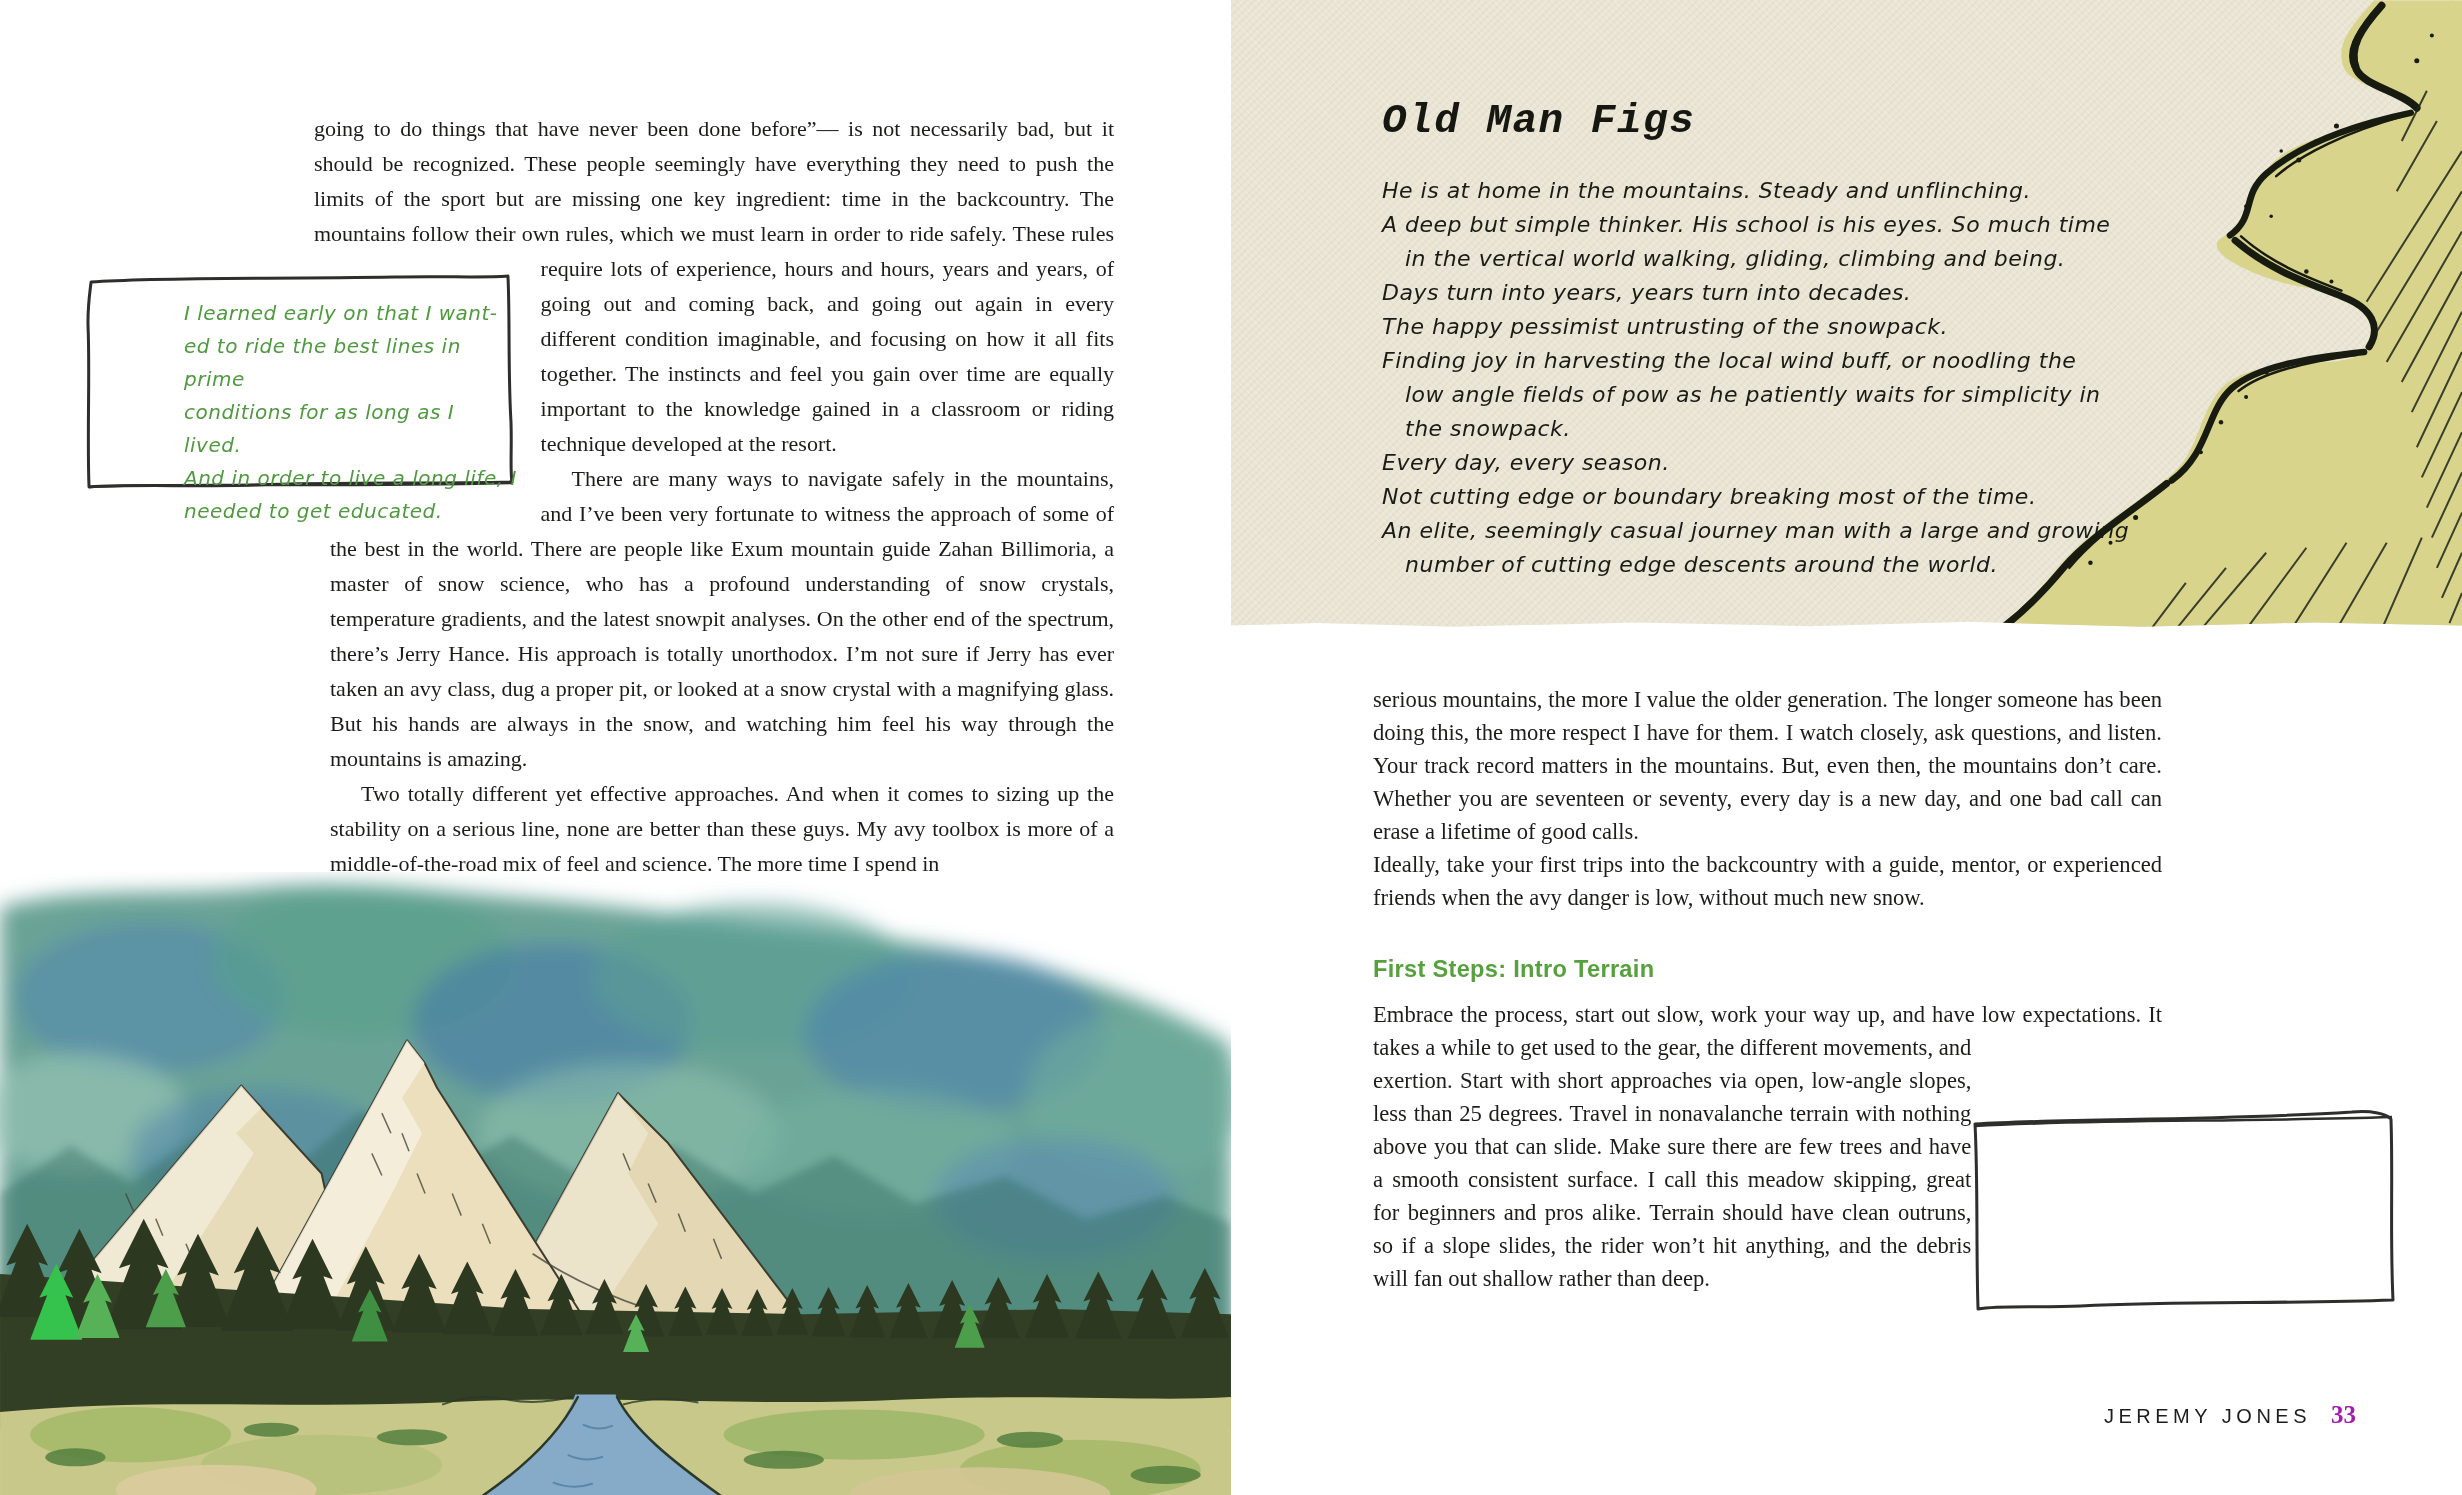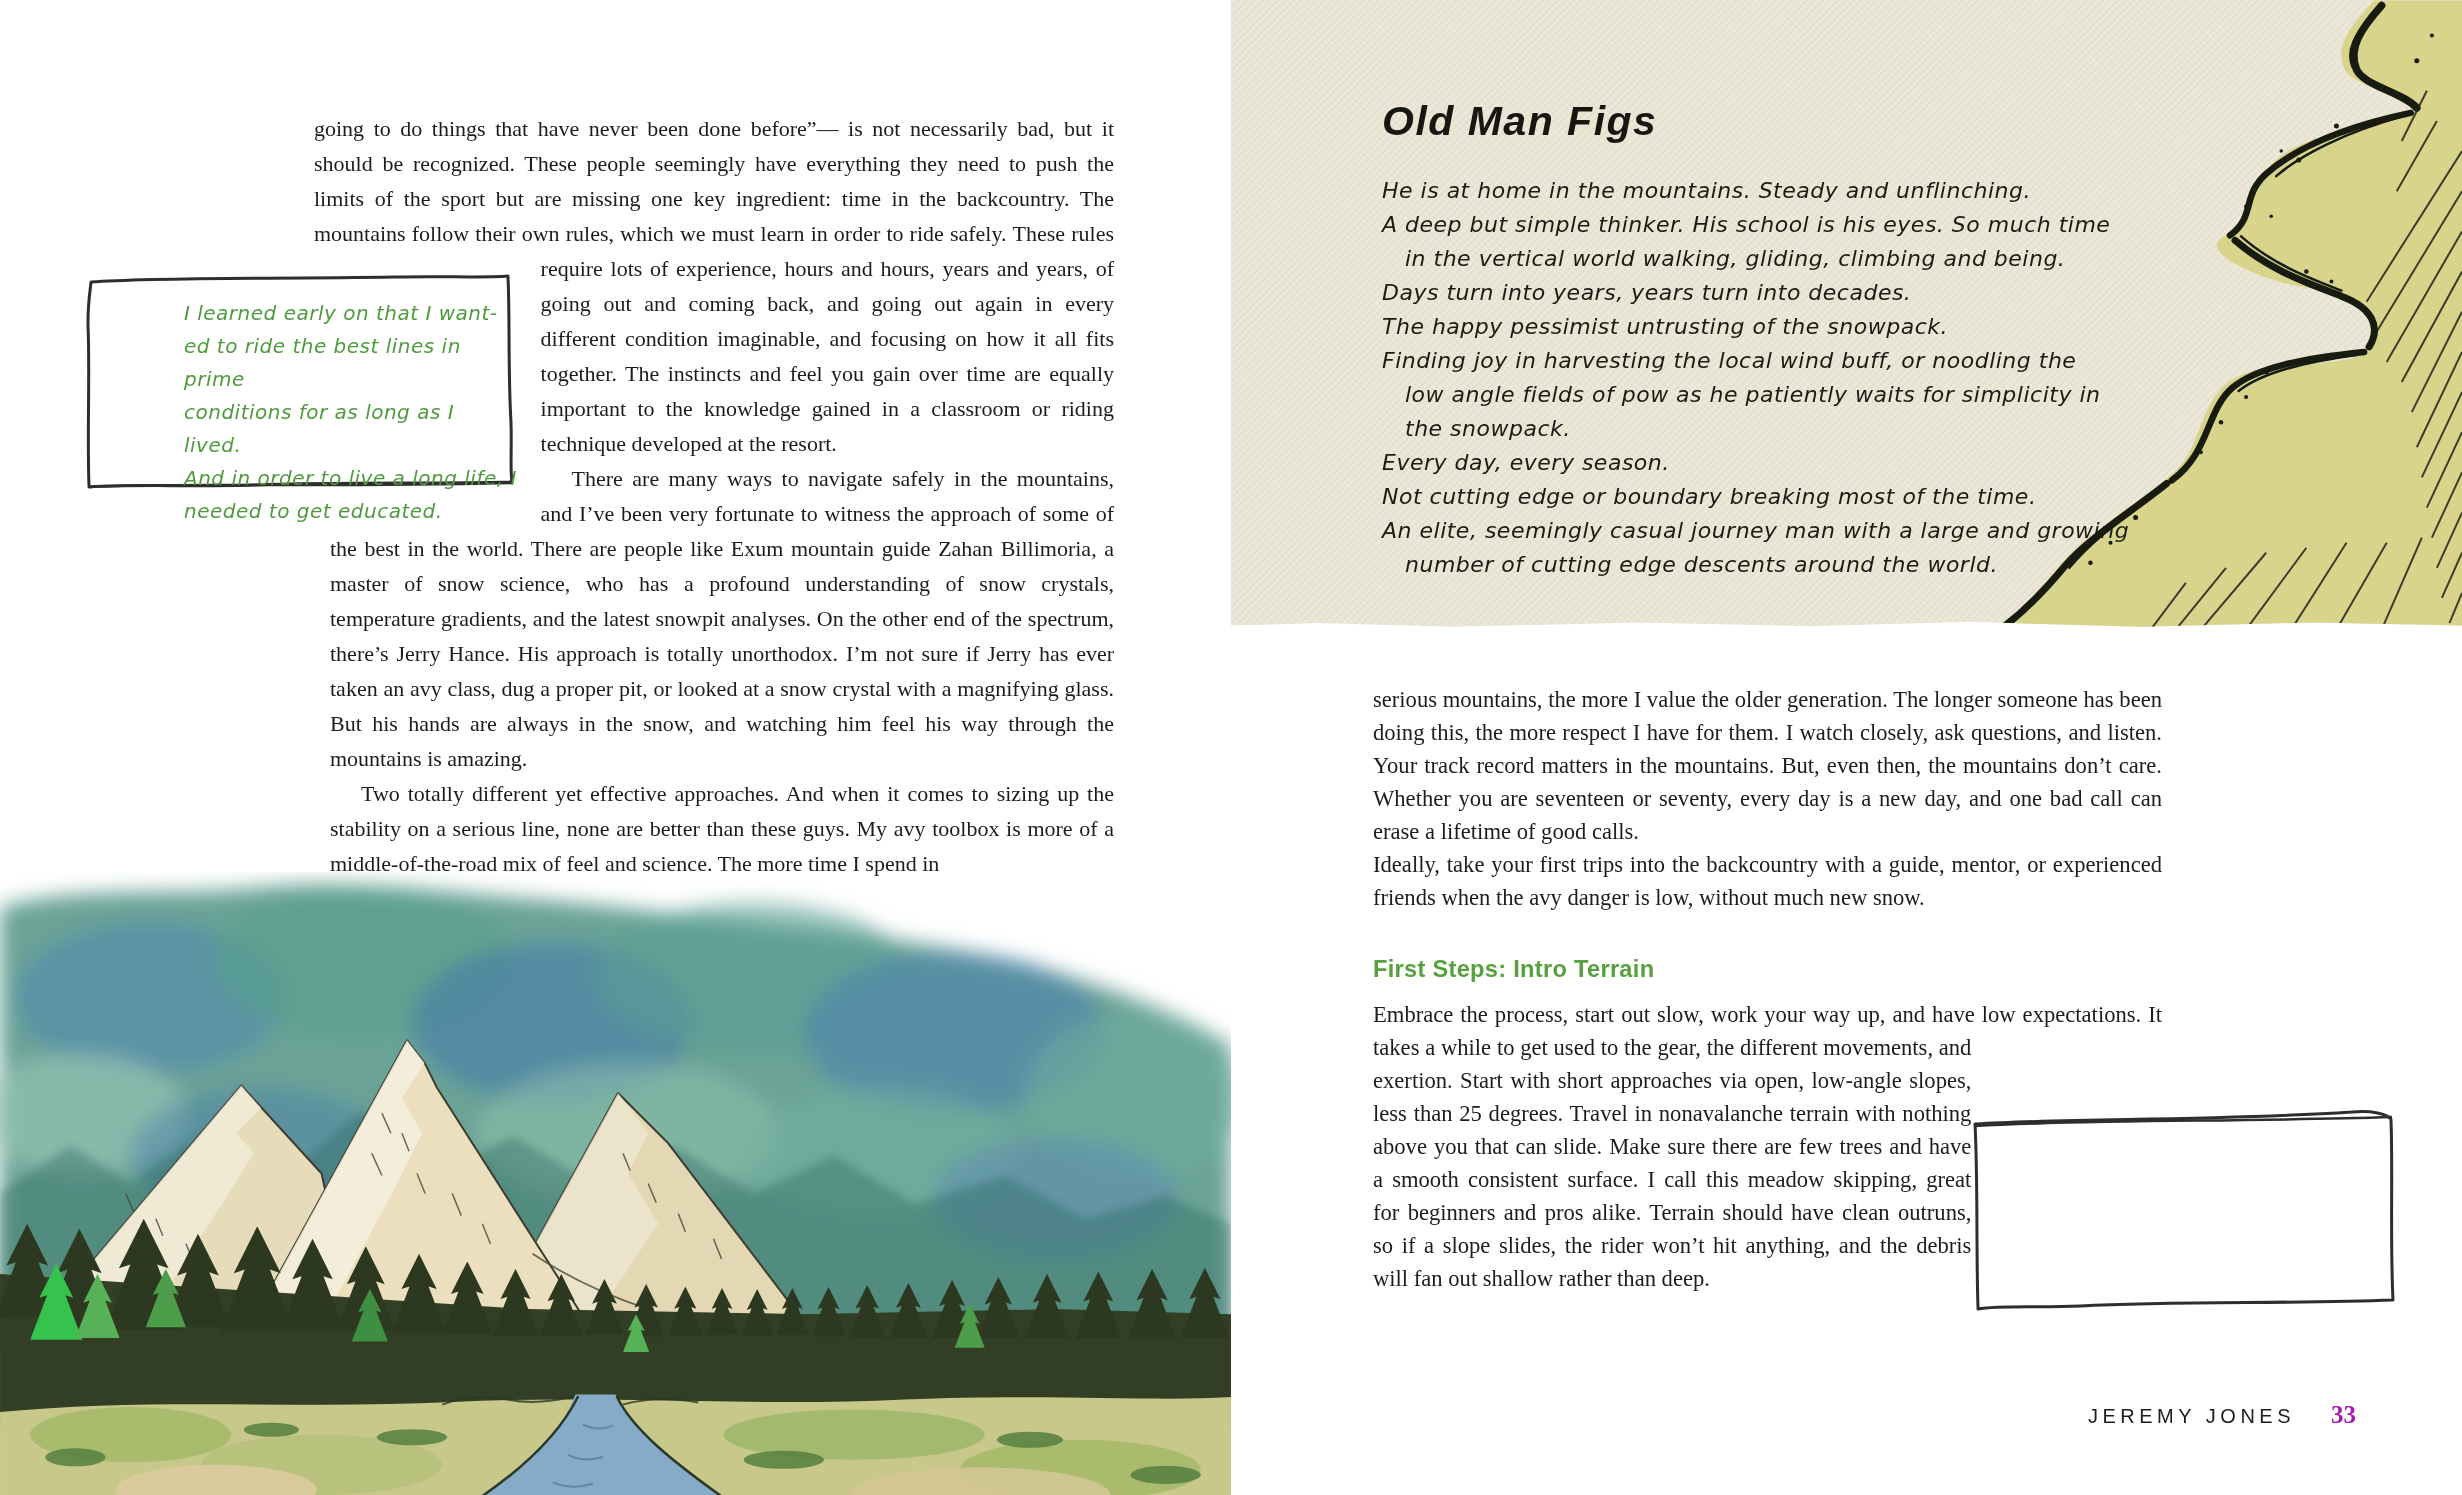--- a/index.html
+++ b/index.html
@@ -37,21 +37,21 @@
   #tan-panel{
     position:absolute;left:0;top:0;width:1231px;height:630px;
     background-color:#eae5d4;
     background-image:
       repeating-linear-gradient(45deg, rgba(255,255,255,.16) 0 1.5px, rgba(255,255,255,0) 1.5px 4.5px),
       repeating-linear-gradient(-45deg, rgba(176,166,138,.09) 0 2px, rgba(176,166,138,0) 2px 5.5px);
     clip-path:polygon(0 0,100% 0,100% 99.3%,88% 98.8%,74% 99.5%,60% 98.7%,47% 99.4%,33% 98.8%,18% 99.5%,7% 98.9%,0 99.3%);
   }
   #panel-title{
     position:absolute;left:151px;top:98px;
-    font-family:Liberation Sans, sans-serif;font-style:italic;font-weight:bold;
+    font-family:Liberation Mono, monospace;font-style:italic;font-weight:bold;
     font-size:41px;color:#171712;letter-spacing:1.5px;
   }
   #panel-lines{
     position:absolute;left:151px;top:174px;
     font-family:cursive,"DejaVu Sans",sans-serif;font-style:italic;
     font-size:22px;line-height:34px;color:#1b1b16;white-space:pre-line;letter-spacing:0.5px;
   }
   #ridge-art{position:absolute;right:0;top:0;width:477px;height:630px;}
 
   
@@ -61,21 +61,21 @@
     font-size:29px;line-height:32px;color:#3f5d68;margin:28px 0 13px 0;
     font-family:"Liberation Serif",serif;font-weight:bold;letter-spacing:0.5px;text-align:left;
   }
   #sub-heading{
     font-family:"Liberation Sans",sans-serif;font-weight:bold;font-size:23.6px;line-height:26px;
     color:#56a13d;margin:42px 0 16px 0;text-align:left;letter-spacing:0.3px;
   }
   .spacer-right{float:right;width:178px;height:216px;margin-left:12.6px;margin-top:4px;}
 
   
-  #footer{position:absolute;right:106px;top:1401px;display:flex;align-items:baseline;gap:36px;}
+  #footer{position:absolute;right:106px;top:1401px;display:flex;align-items:baseline;gap:20px;}
   #footer-name{
     font-family:"Liberation Sans",sans-serif;font-size:20px;letter-spacing:4.5px;color:#1d1d1d;font-weight:500;
   }
   #footer-page{
     font-family:"Liberation Serif",serif;font-size:25px;color:#a21caf;font-weight:bold;
   }
 </style>
 </head>
 <body>
 

